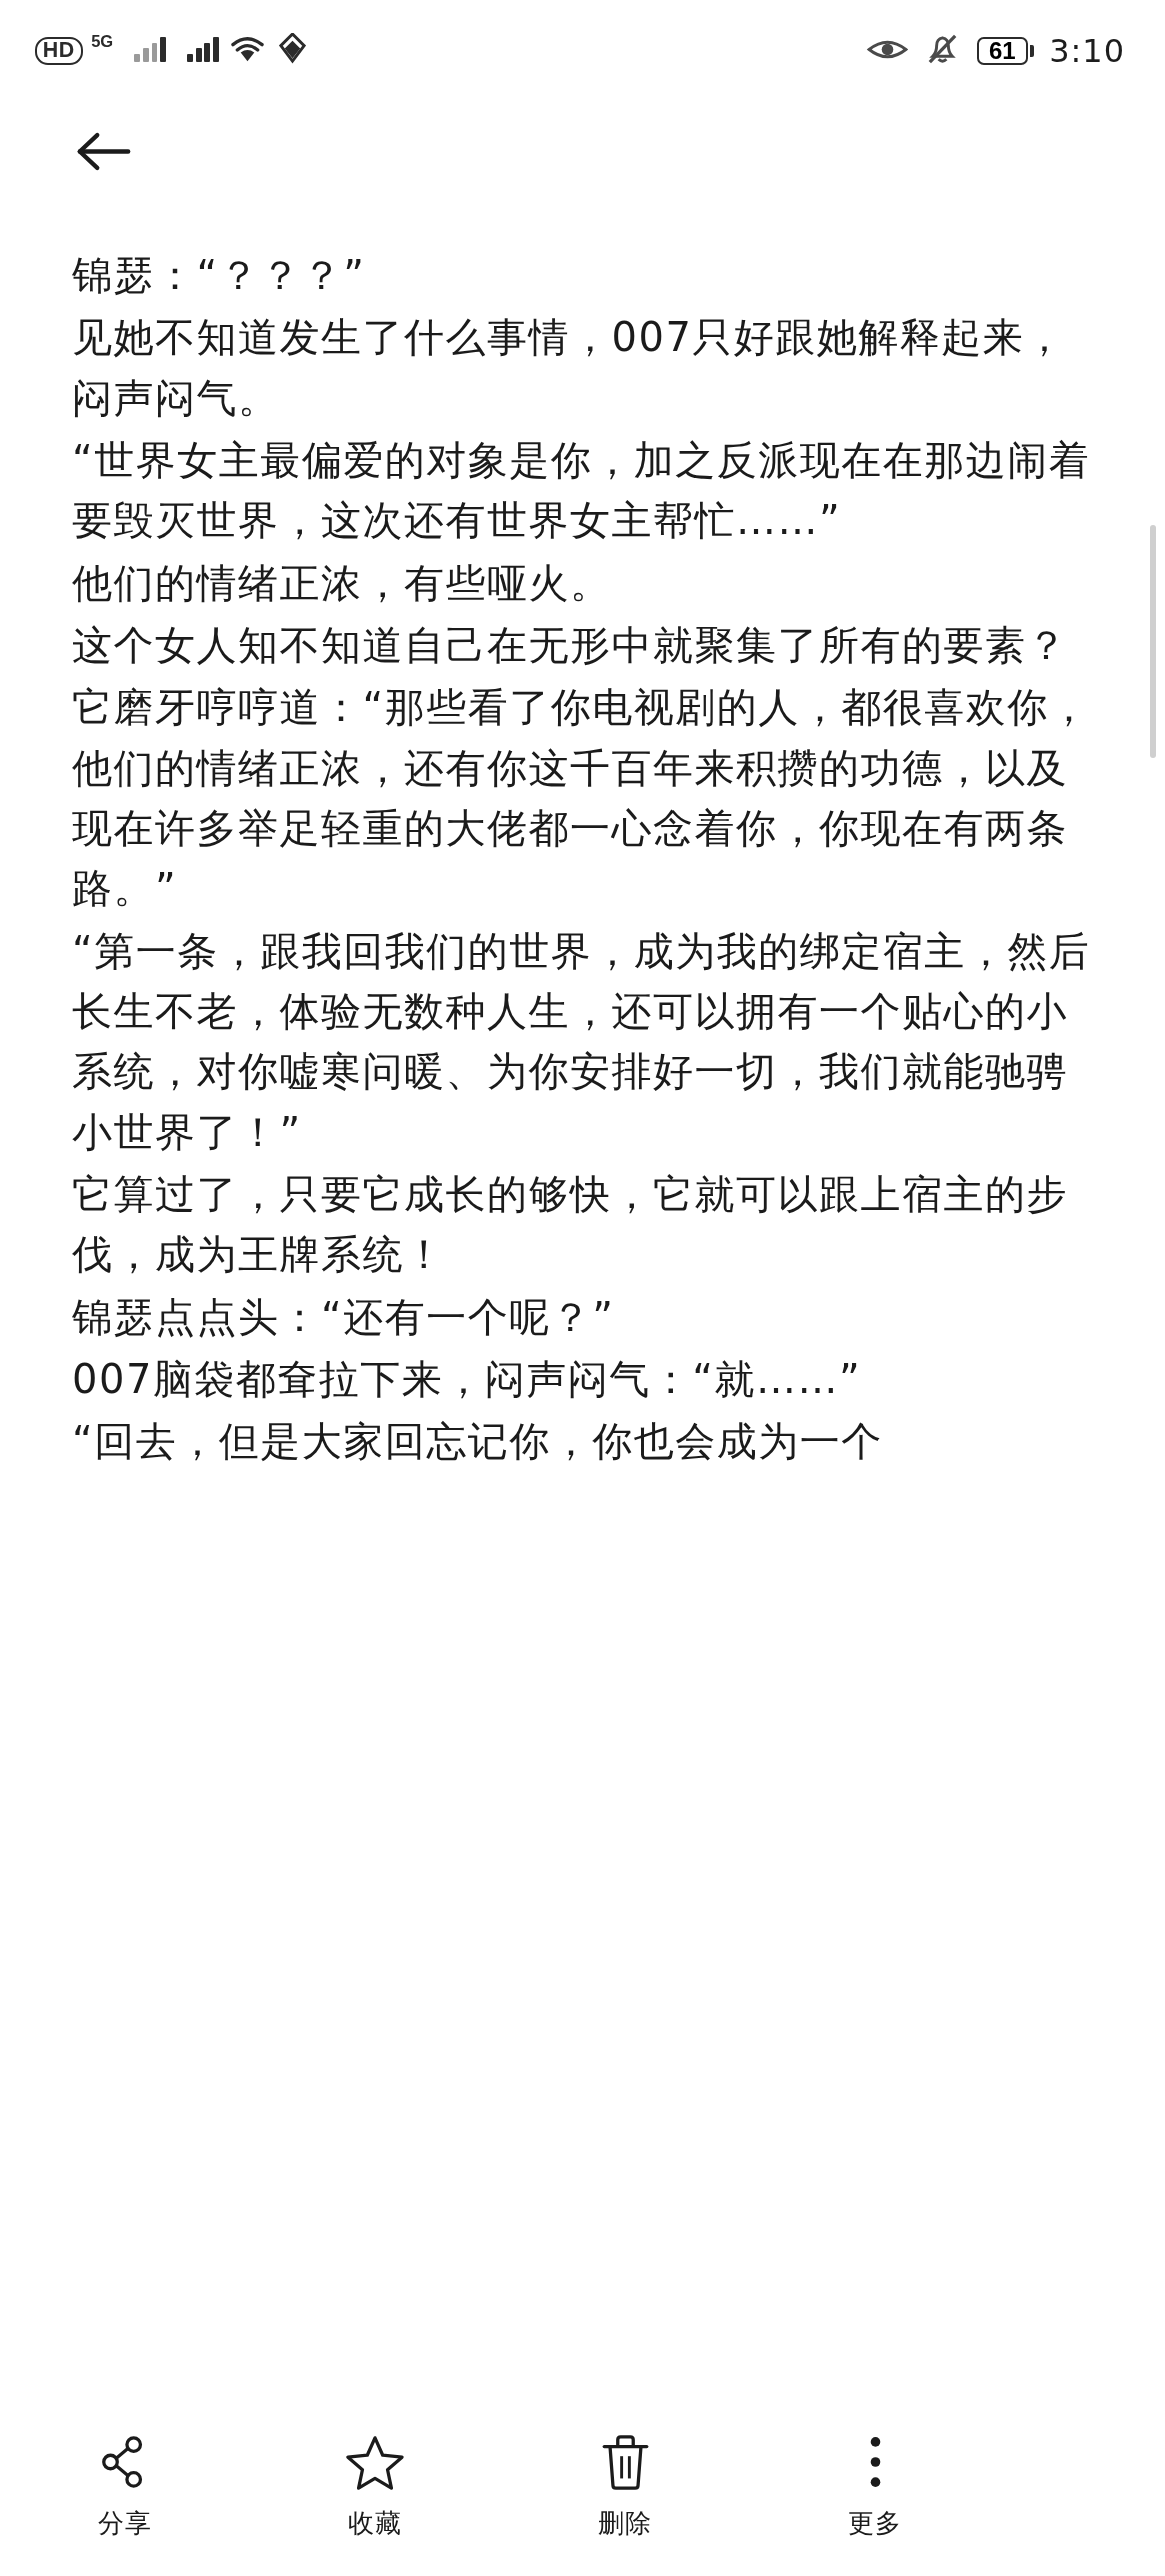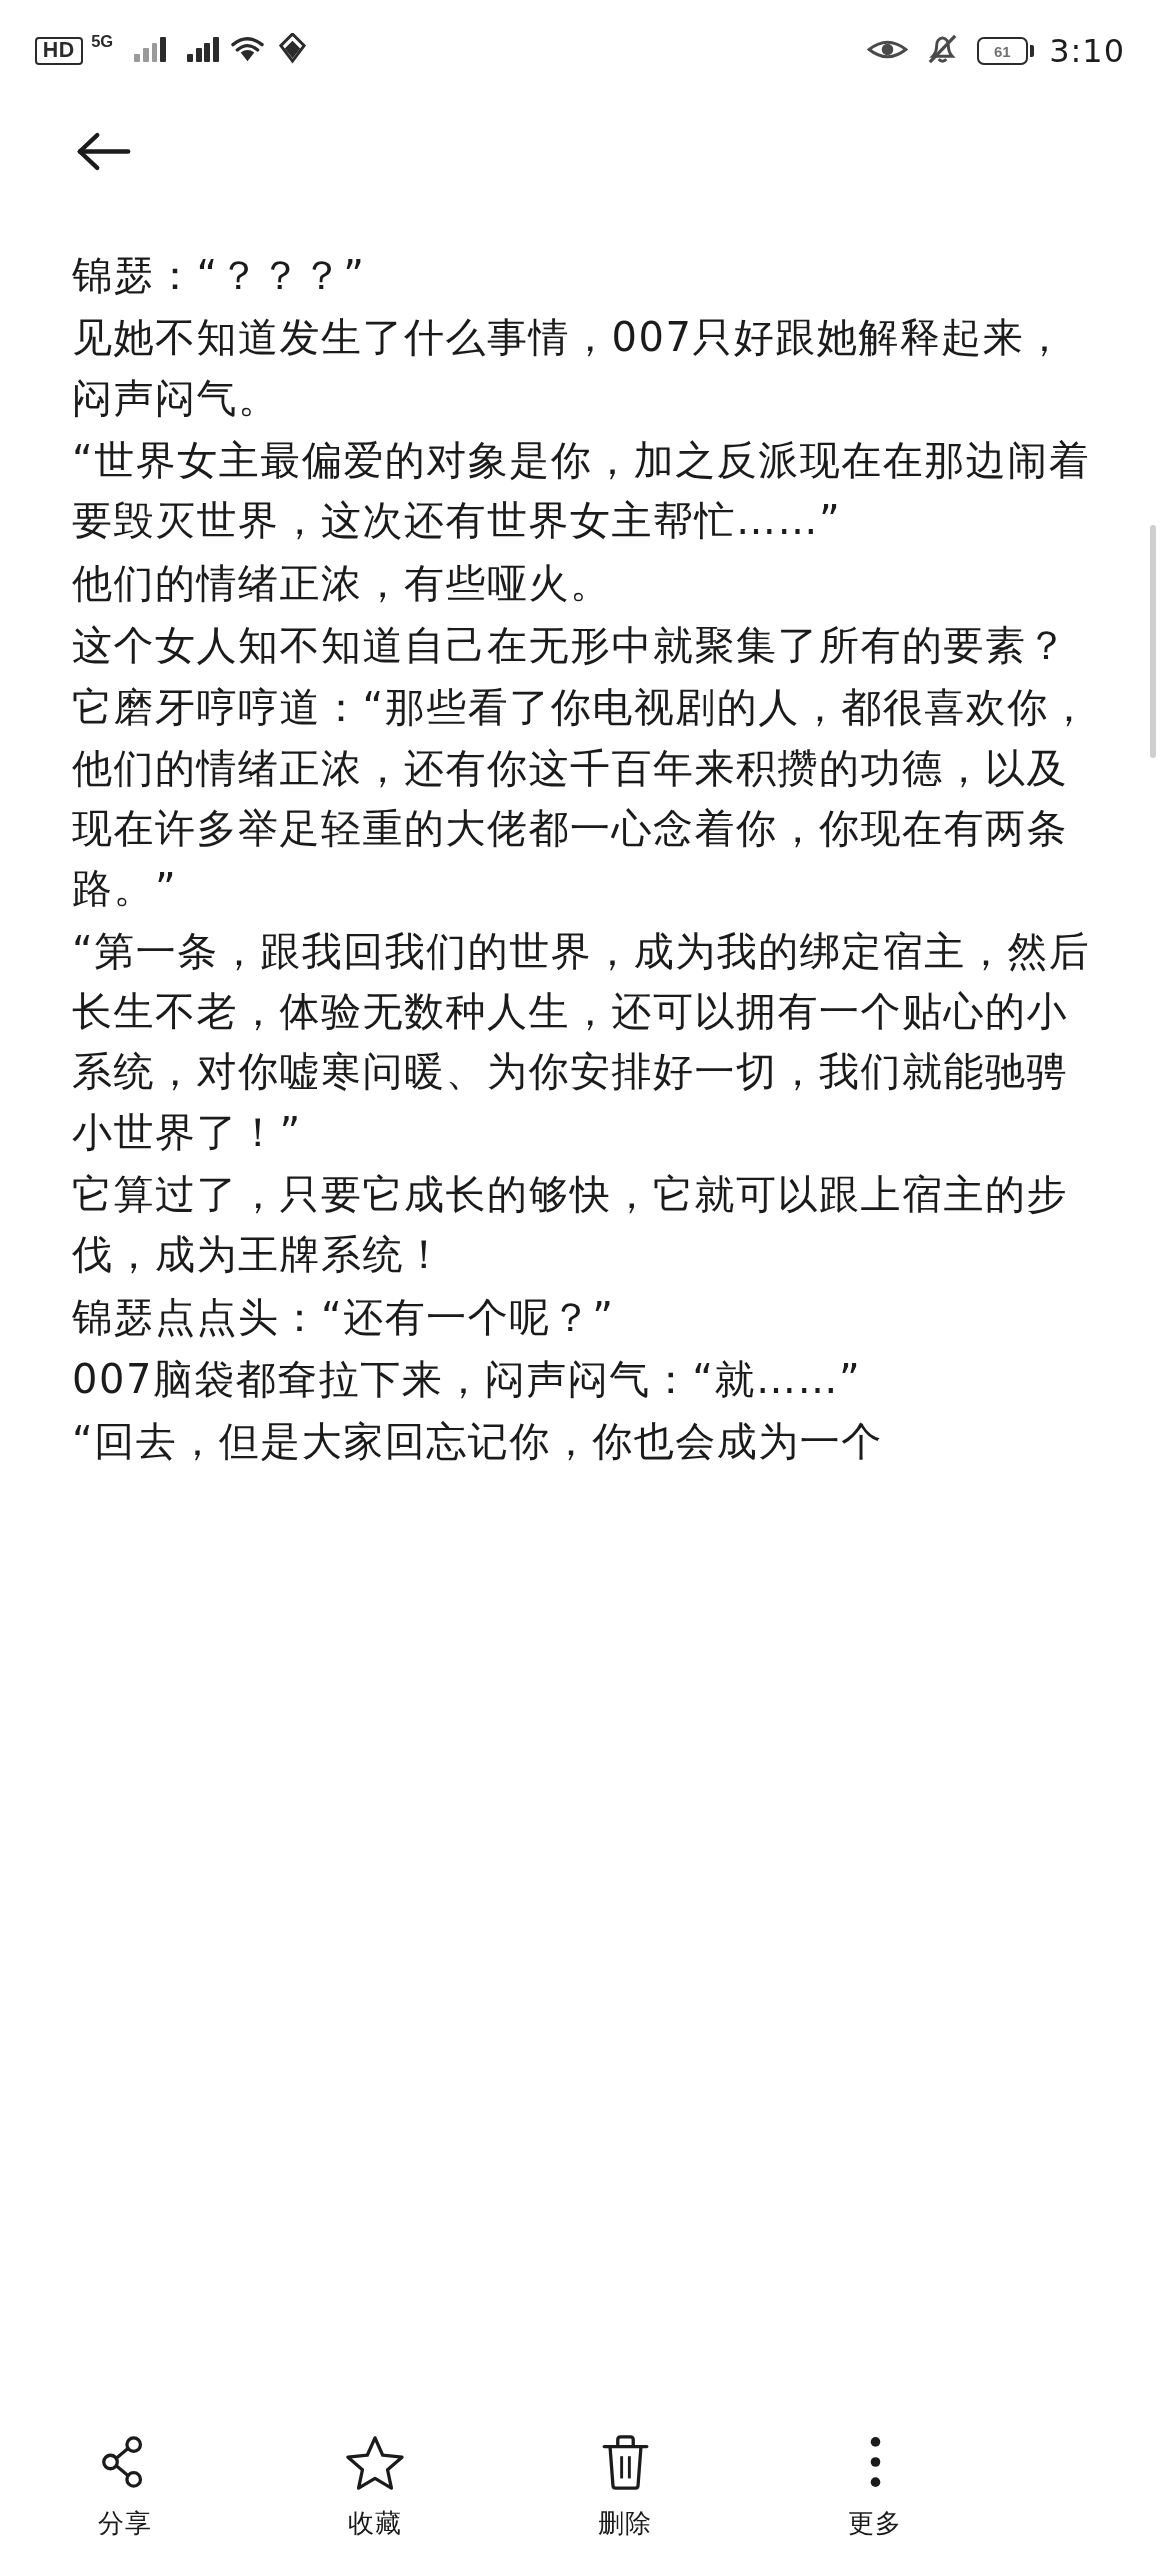--- a/index.html
+++ b/index.html
@@ -25,21 +25,21 @@
     padding: 0 41px 0 35px;
     box-sizing: border-box;
   }
   .status-left {
     display: flex;
     align-items: center;
     gap: 8.7px;
   }
   .hd-badge {
     border: 2.9px solid #2b2b2b;
-    border-radius: 4px;
+    border-radius: 13px;
     font-size: 21.4px;
     font-weight: bold;
     color: #2b2b2b;
     padding: 1px 5.8px 1.9px 5.8px;
     line-height: 1;
     letter-spacing: 0.5px;
   }
   .sig-group {
     display: flex;
     align-items: flex-start;
@@ -86,23 +86,23 @@
     height: 28px;
     border: 2.9px solid #2b2b2b;
     border-radius: 6.8px;
     display: flex;
     align-items: center;
     justify-content: center;
     box-sizing: border-box;
     position: relative;
   }
   .battery .body span {
-    font-size: 15px;
+    font-size: 24px;
     font-weight: bold;
-    color: #737373;
+    color: #000000;
     line-height: 1;
   }
   .battery .cap {
     width: 3.9px;
     height: 11.7px;
     background: #2b2b2b;
     border-radius: 0 1.9px 1.9px 0;
     margin-left: 1.9px;
   }
   .clock {

